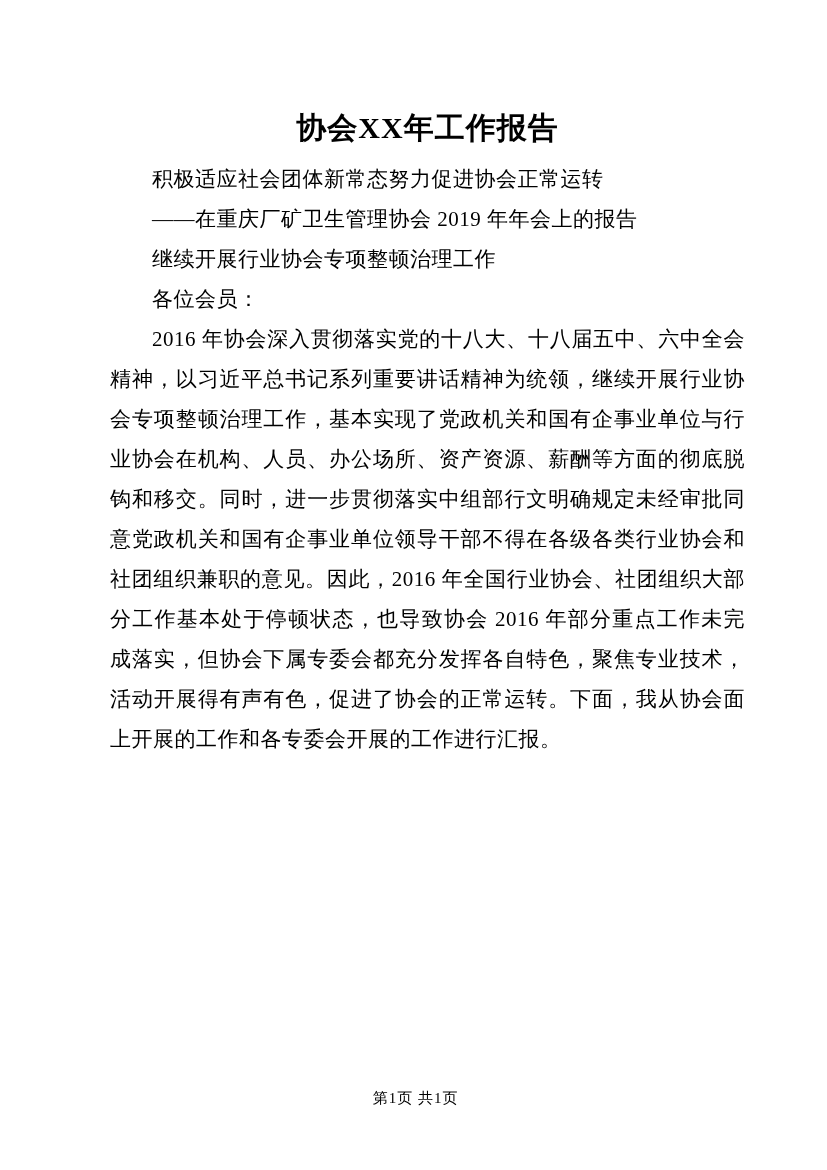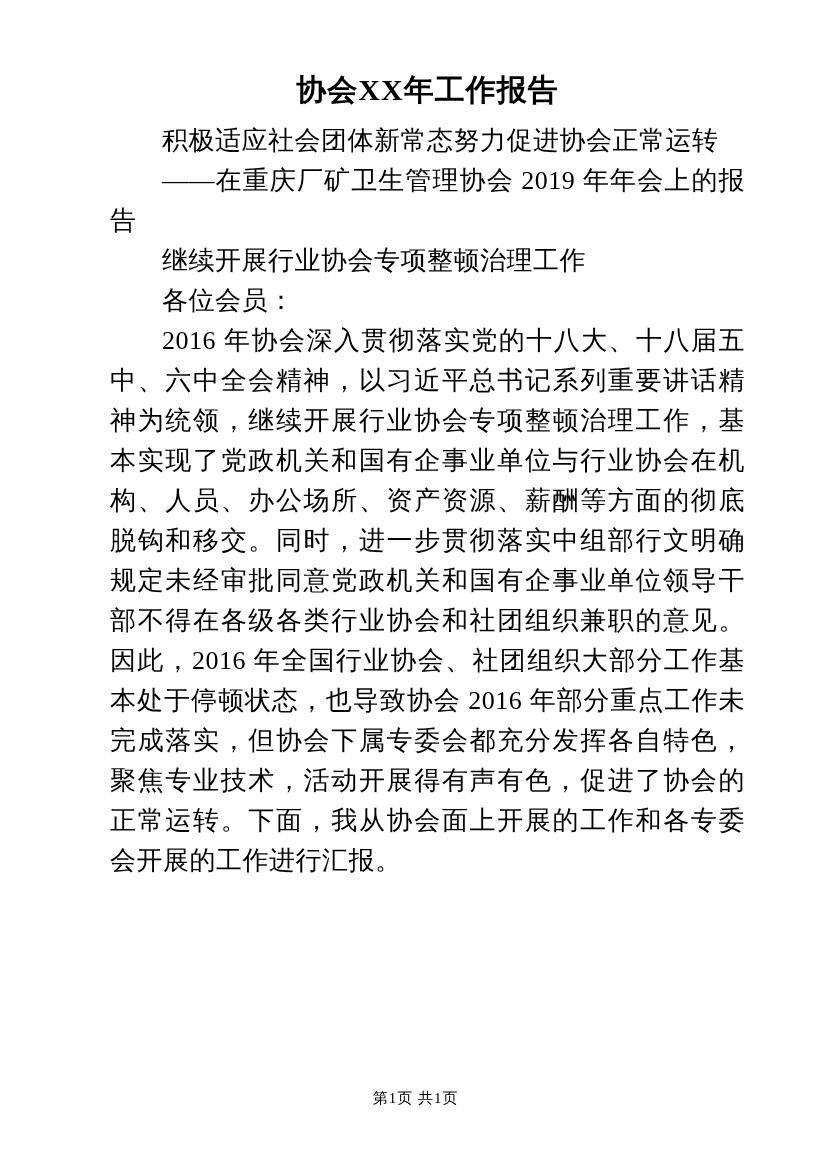--- a/index.html
+++ b/index.html
@@ -9,32 +9,32 @@
     height: 1170px;
     position: relative;
     font-family: "Liberation Serif", "DejaVu Serif", serif;
     color: #000000;
     overflow: hidden;
   }
   .page {
     position: absolute;
     inset: 0;
     background: #ffffff;
-    padding: 69px 82px 0 110px;
+    padding: 107px 82px 0 110px;
   }
   .doc-title {
     font-size: 30px;
     font-weight: 700;
     text-align: center;
     line-height: 42px;
     margin-bottom: 10px;
     letter-spacing: 1px;
   }
   .para {
-    font-size: 26px;
+    font-size: 21px;
     line-height: 40px;
     text-indent: 2em;
     text-align: justify;
     letter-spacing: 0.5px;
   }
   .page-footer {
     position: absolute;
     left: 4px;
     right: 0;
     bottom: 62px;

